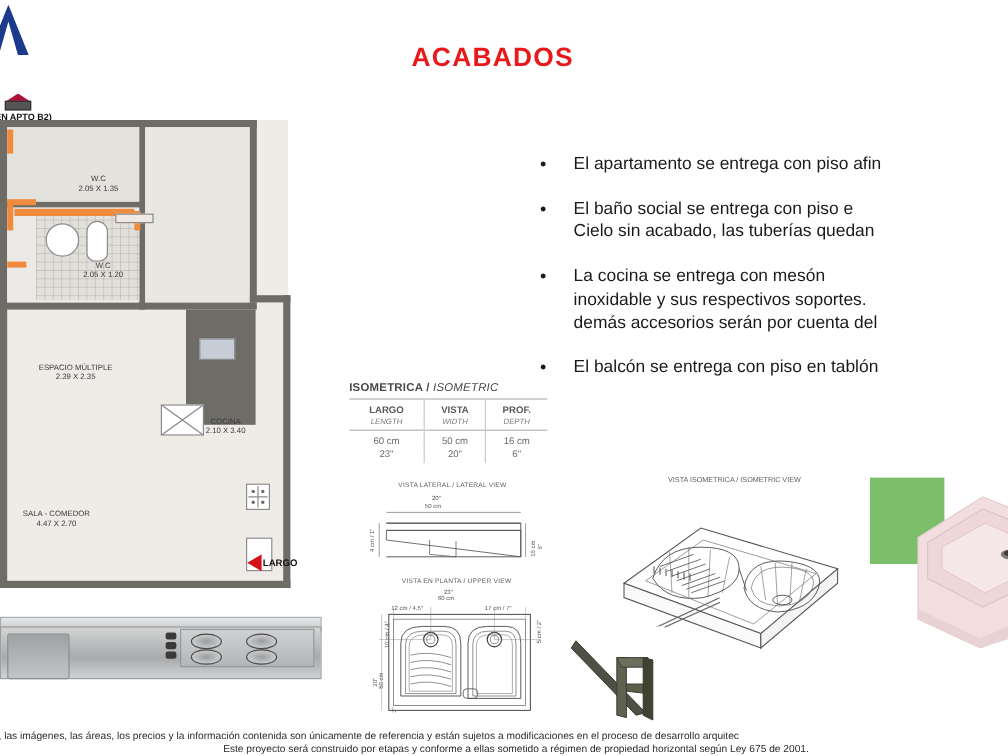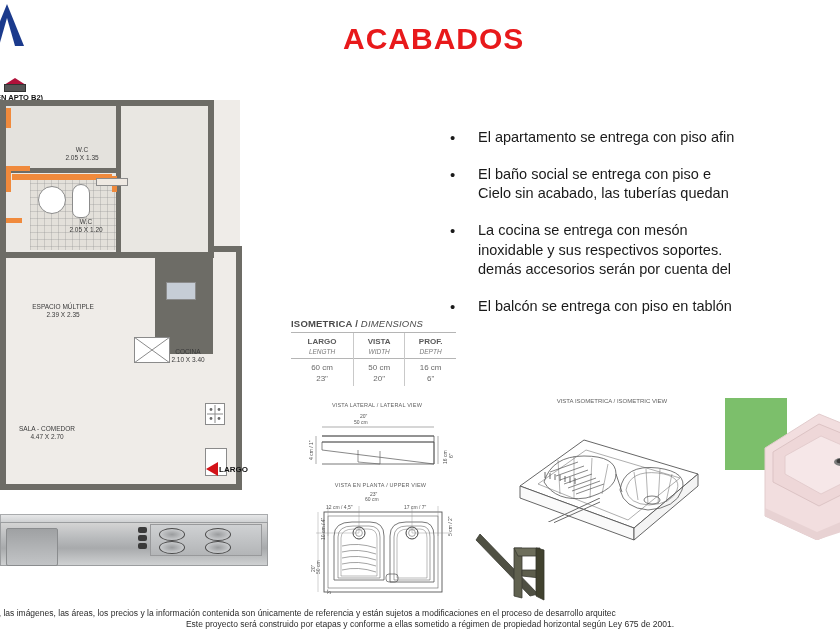--- a/index.html
+++ b/index.html
@@ -25,22 +25,22 @@
   }
 
   .apto-icon { position:absolute; left:2px; top:78px; width:26px; height:14px; }
   .apto-icon .roof { position:absolute; left:0; top:0; width:26px; height:7px; background:#b0113a;
       clip-path: polygon(8% 100%, 50% 0%, 92% 100%); }
   .apto-icon .body { position:absolute; left:2px; top:6px; width:22px; height:8px; background:#555; border:1px solid #333;}
   .apto-label { position:absolute; left:-4px; top:93px; font-size:7.5px; font-weight:700; color:#111; white-space:nowrap;}
 
   
   .title {
-    position:absolute; left:343px; top:22px;
-    font-size:30px; font-weight:800; color:#e8191b;
+    position:absolute; left:343px; top:35px;
+    font-size:22px; font-weight:800; color:#e8191b;
     letter-spacing:1px;
   }
 
   
   .specs-head {
     position:absolute; left:610px; top:88px;
     font-size:18px; font-weight:700; color:#111;
     white-space:nowrap;
   }
   .specs-list { position:absolute; left:478px; top:128px; width:420px; }
@@ -231,21 +231,21 @@
     <div class="cook">
       <div class="burner" style="left:8px;  top:3px;"></div>
       <div class="burner" style="left:54px; top:3px;"></div>
       <div class="burner" style="left:8px;  top:16px;"></div>
       <div class="burner" style="left:54px; top:16px;"></div>
     </div>
   </div>
 
   <div class="dim-block">
     <div class="dim-title">
-      <span>ISOMETRICA</span><span> / </span><i>DIMENSIONS</i>
+      <span>ISOMETRICA</span><span> / </span><i>ISOMETRIC</i>
     </div>
     <table class="dim-table">
       <tbody>
           <tr>
         <td class="hdr-es dim-rule-top">LARGO</td>
         <td class="hdr-es dim-rule-top dim-col-sep">VISTA</td>
         <td class="hdr-es dim-rule-top dim-col-sep">PROF.</td>
       </tr>
       <tr>
         <td class="hdr-en">LENGTH</td>

